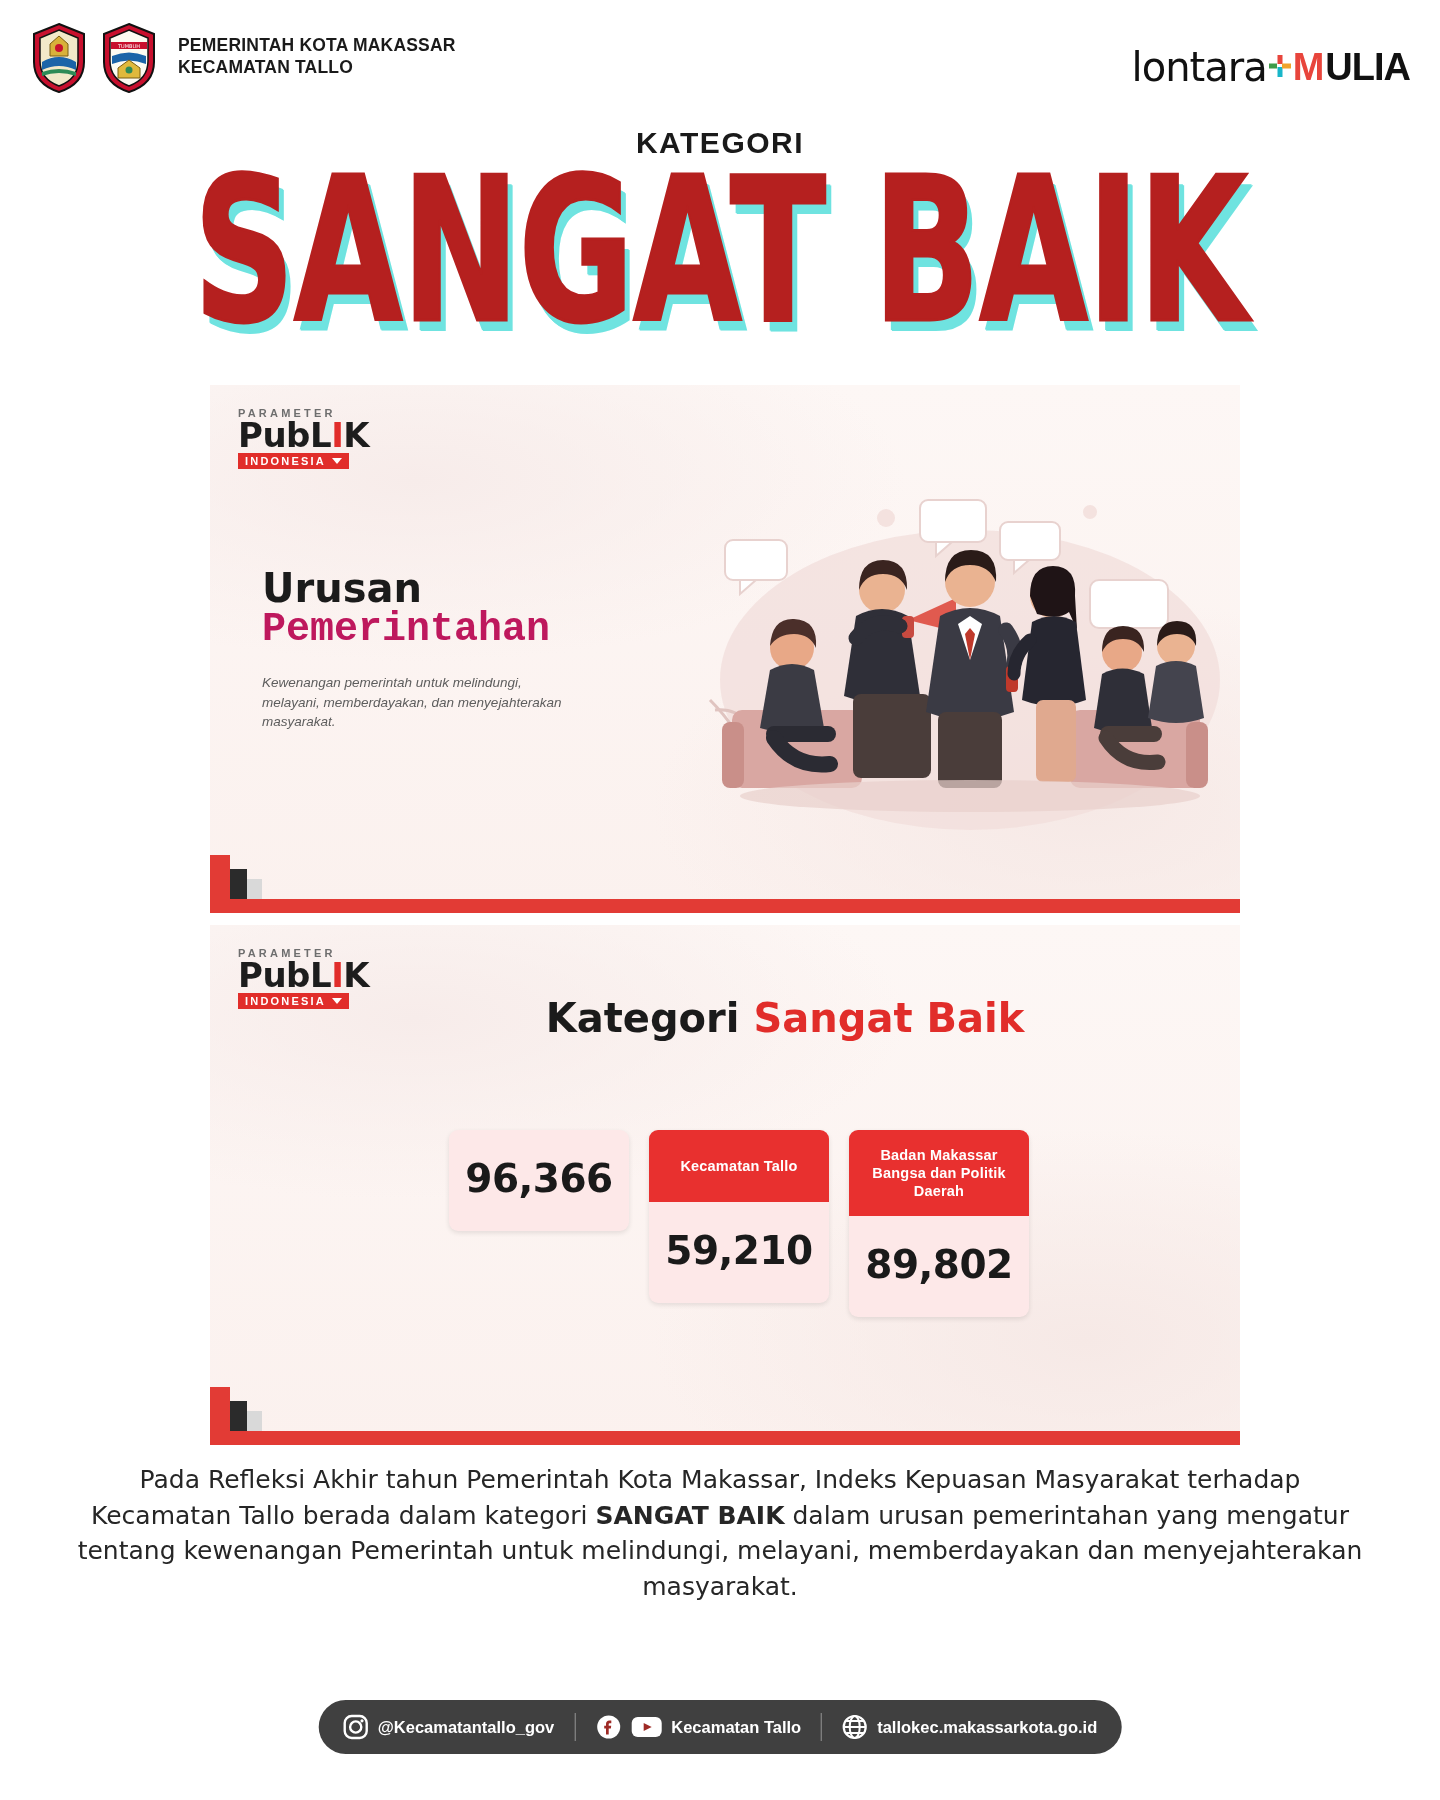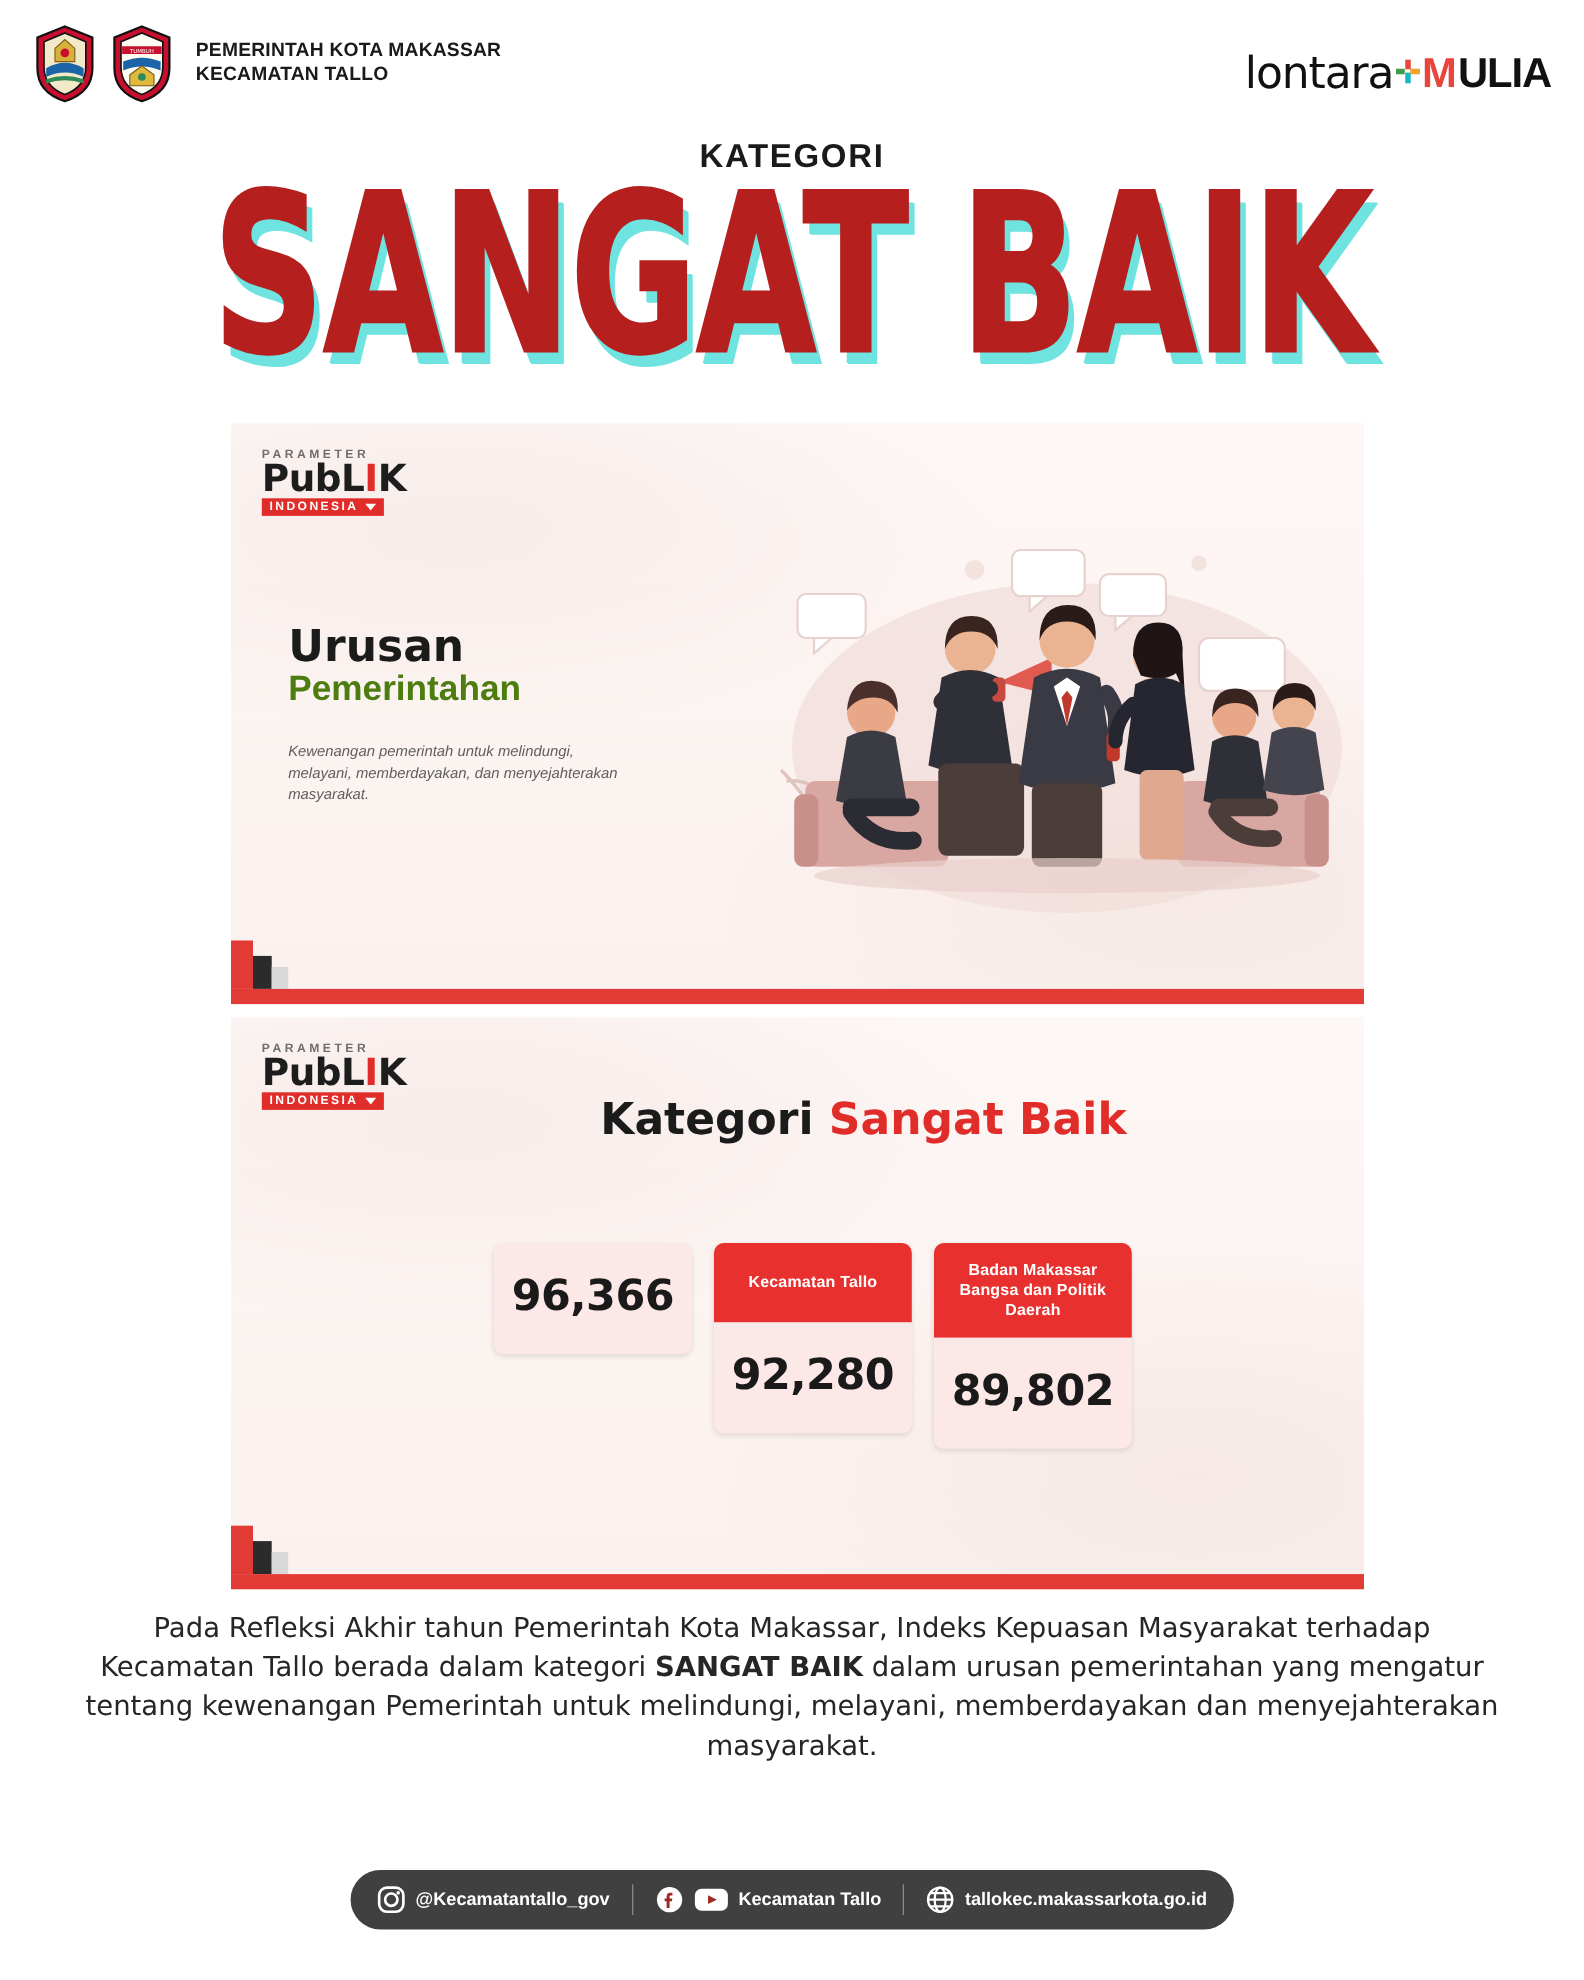--- a/index.html
+++ b/index.html
@@ -186,25 +186,25 @@
     width: 420px;
   }
   .slide1-head .urusan {
     font-size: 40px;
     font-weight: 900;
     color: #1b1b1b;
     line-height: 1.05;
     font-family: "DejaVu Sans", sans-serif;
   }
   .slide1-head .pemerintahan {
-    font-size: 32px;
+    font-size: 40px;
     font-weight: 900;
-    color: #4d7c0f;
+    color: #be185d;
     line-height: 1.05;
-    font-family: Liberation Sans, sans-serif;
+    font-family: Liberation Mono, monospace;
   }
   .slide1-sub {
     position: absolute;
     left: 52px;
     top: 288px;
     width: 300px;
     font-size: 13.5px;
     line-height: 1.45;
     color: #5d5d5d;
     font-style: italic;
@@ -527,21 +527,21 @@
       <span>Kategori</span>
       <span class="red">Sangat Baik</span>
     </div>
 
     <div class="cards">
       <div class="stat-card">
         <div class="stat-val">96,366</div>
       </div>
       <div class="stat-card">
         <div class="stat-head">Kecamatan Tallo</div>
-        <div class="stat-val">92,280</div>
+        <div class="stat-val">59,210</div>
       </div>
       <div class="stat-card">
         <div class="stat-head">Badan Makassar Bangsa dan Politik Daerah</div>
         <div class="stat-val">89,802</div>
       </div>
     </div>
 
     <div class="slide-corner">
       <div class="sc1"></div>
       <div class="sc2"></div>

